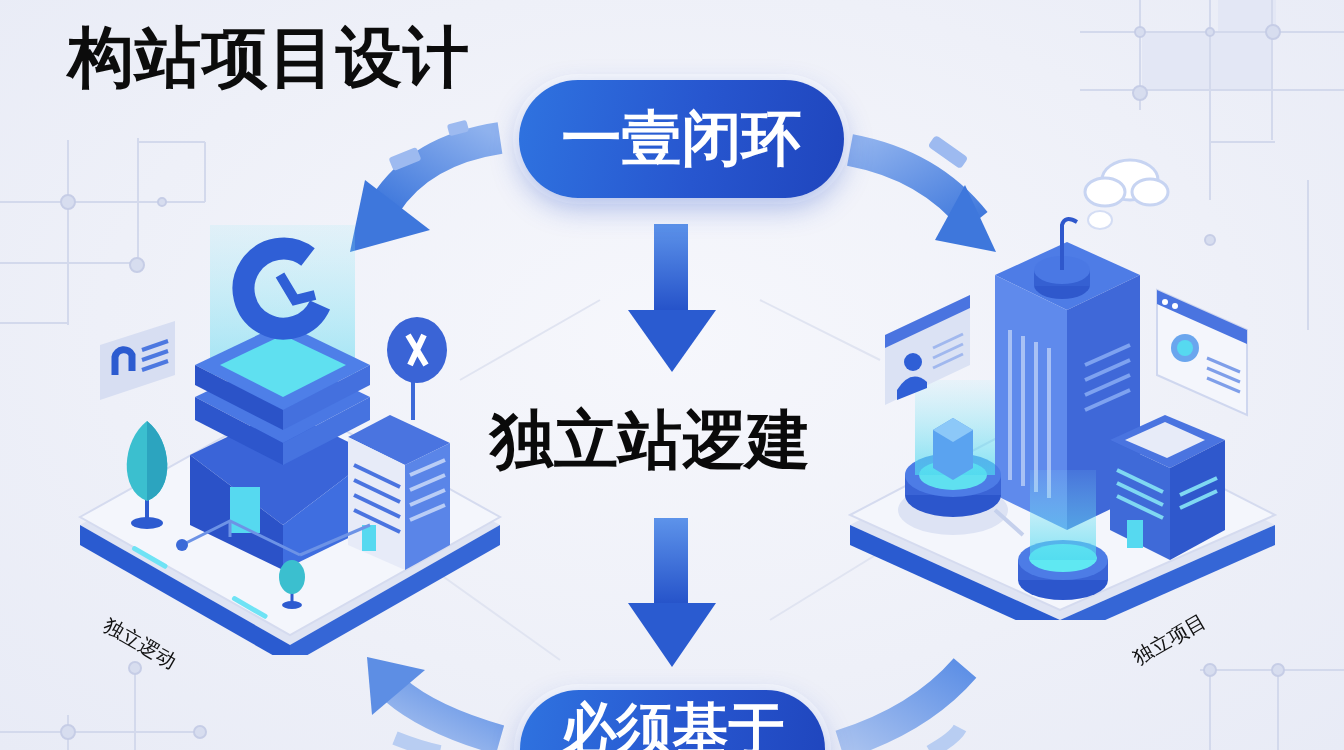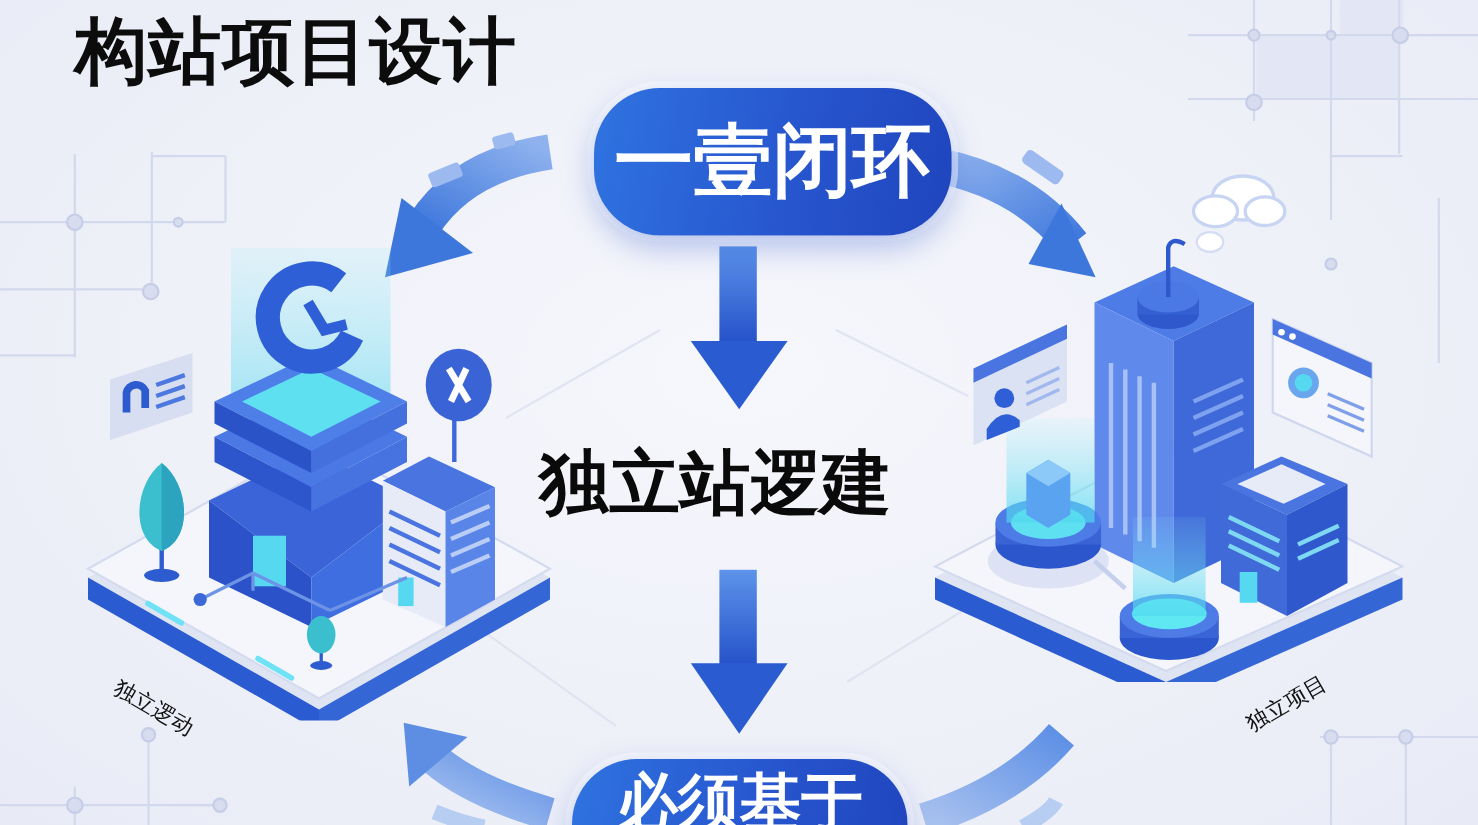--- a/index.html
+++ b/index.html
@@ -7,31 +7,31 @@
       width: 1344px; height: 750px; overflow: hidden; position: relative;
       background: radial-gradient(ellipse at 50% 45%, #f6f7fc 0%, #eef0f8 60%, #e8ebf6 100%);
       font-family: "DejaVu Sans", "Liberation Sans", sans-serif;
     }
     .abs { position: absolute; }
     .bg-grid line, .bg-grid rect { stroke: #d3d9ec; stroke-width: 2; fill: none; }
     .bg-grid circle { fill: #d7ddef; stroke: #c6cde6; stroke-width: 2; }
     .bg-grid .tile { fill: #e3e7f5; stroke: none; }
 
     .title {
-      left: 68px; top: 7px; font-size: 66px; font-weight: 700; color: #0c0c0c;
+      left: 68px; top: 18px; font-size: 66px; font-weight: 700; color: #0c0c0c;
       letter-spacing: 1px; line-height: 80px; white-space: nowrap;
     }
     .pill {
       display: flex; align-items: center; justify-content: center;
       color: #ffffff; font-weight: 700; border-radius: 60px;
       background: linear-gradient(100deg, #2f73e0 0%, #2756cf 55%, #1f45bd 100%);
       box-shadow: 0 10px 28px rgba(40,80,200,0.35), 0 0 0 6px rgba(255,255,255,0.55);
       white-space: nowrap;
     }
-    .pill-top { left: 540px; top: 80px; width: 325px; height: 134px; font-size: 72px; }
+    .pill-top { left: 519px; top: 80px; width: 325px; height: 118px; font-size: 60px; }
     .pill-bottom { left: 520px; top: 690px; width: 305px; height: 118px; font-size: 56px; padding-bottom: 40px; box-sizing: border-box; align-items: flex-end; }
     .center-text {
       left: 490px; top: 395px; width: 360px; text-align: left;
       font-size: 64px; font-weight: 700; color: #0a0a0a; line-height: 90px; white-space: nowrap;
     }
     .label-left {
       left: 112px; top: 612px; font-size: 20px; color: #111; white-space: nowrap;
       transform: rotate(30deg); transform-origin: left top;
     }
     .label-right {

